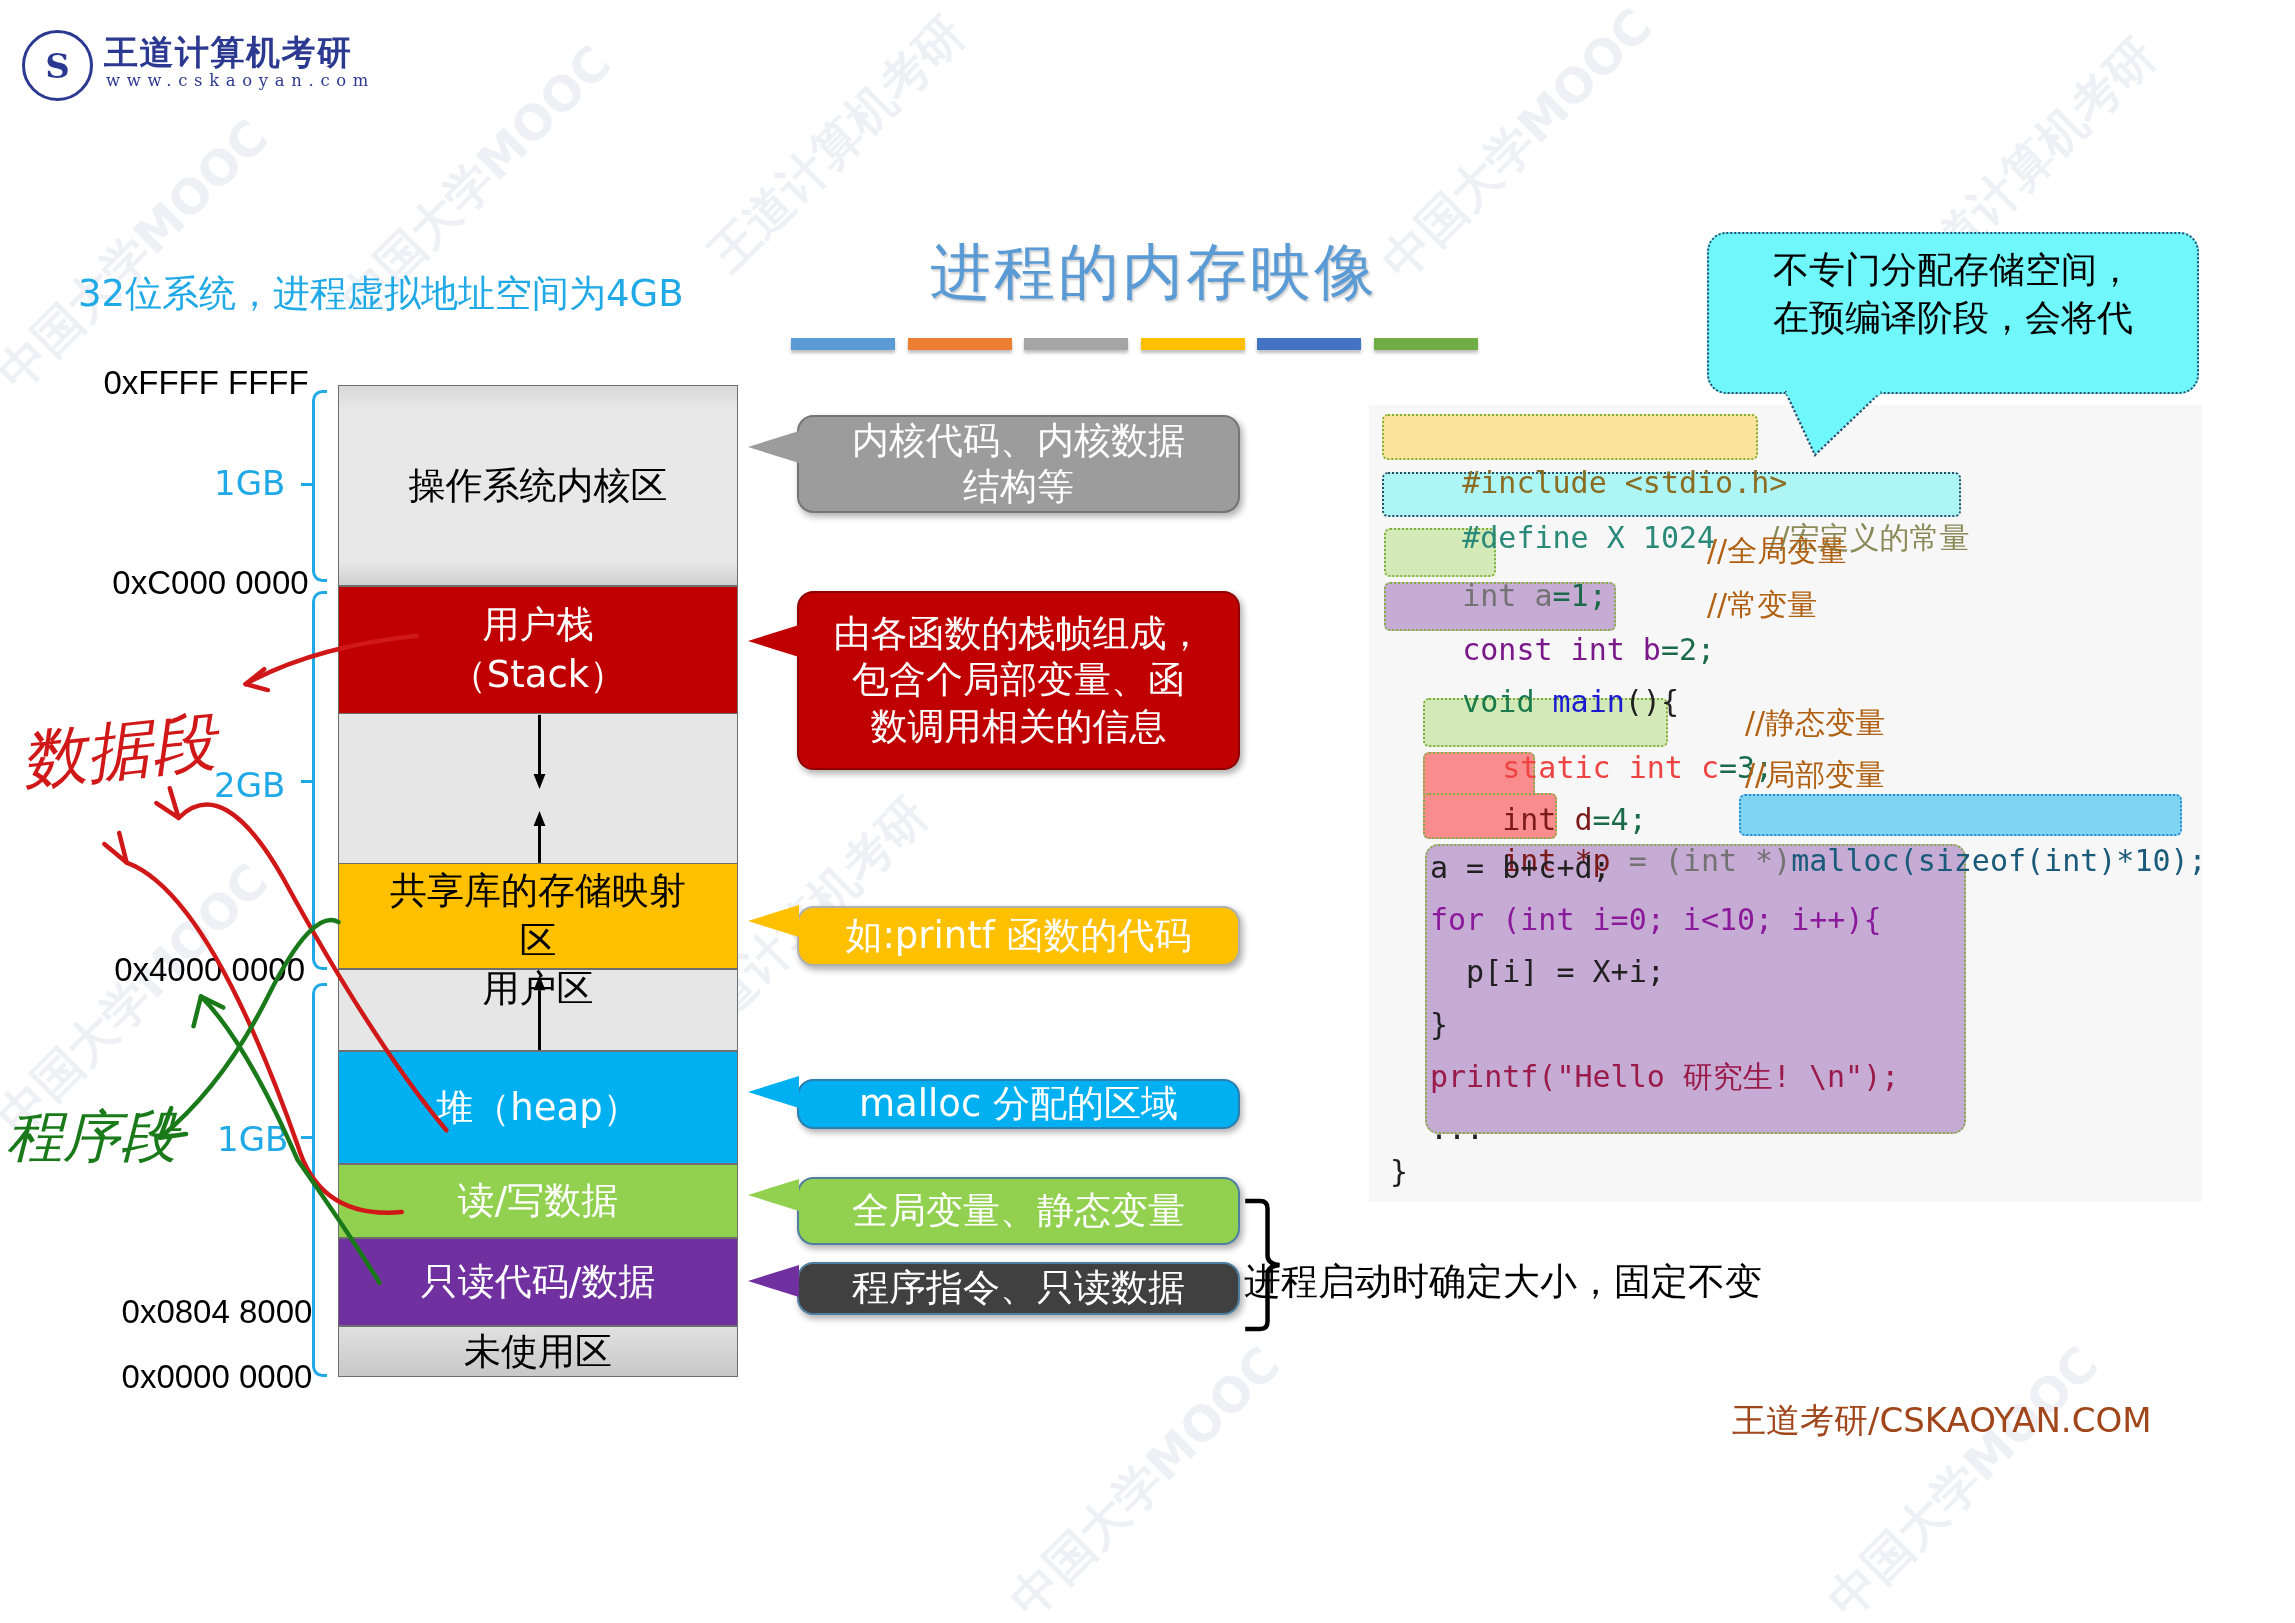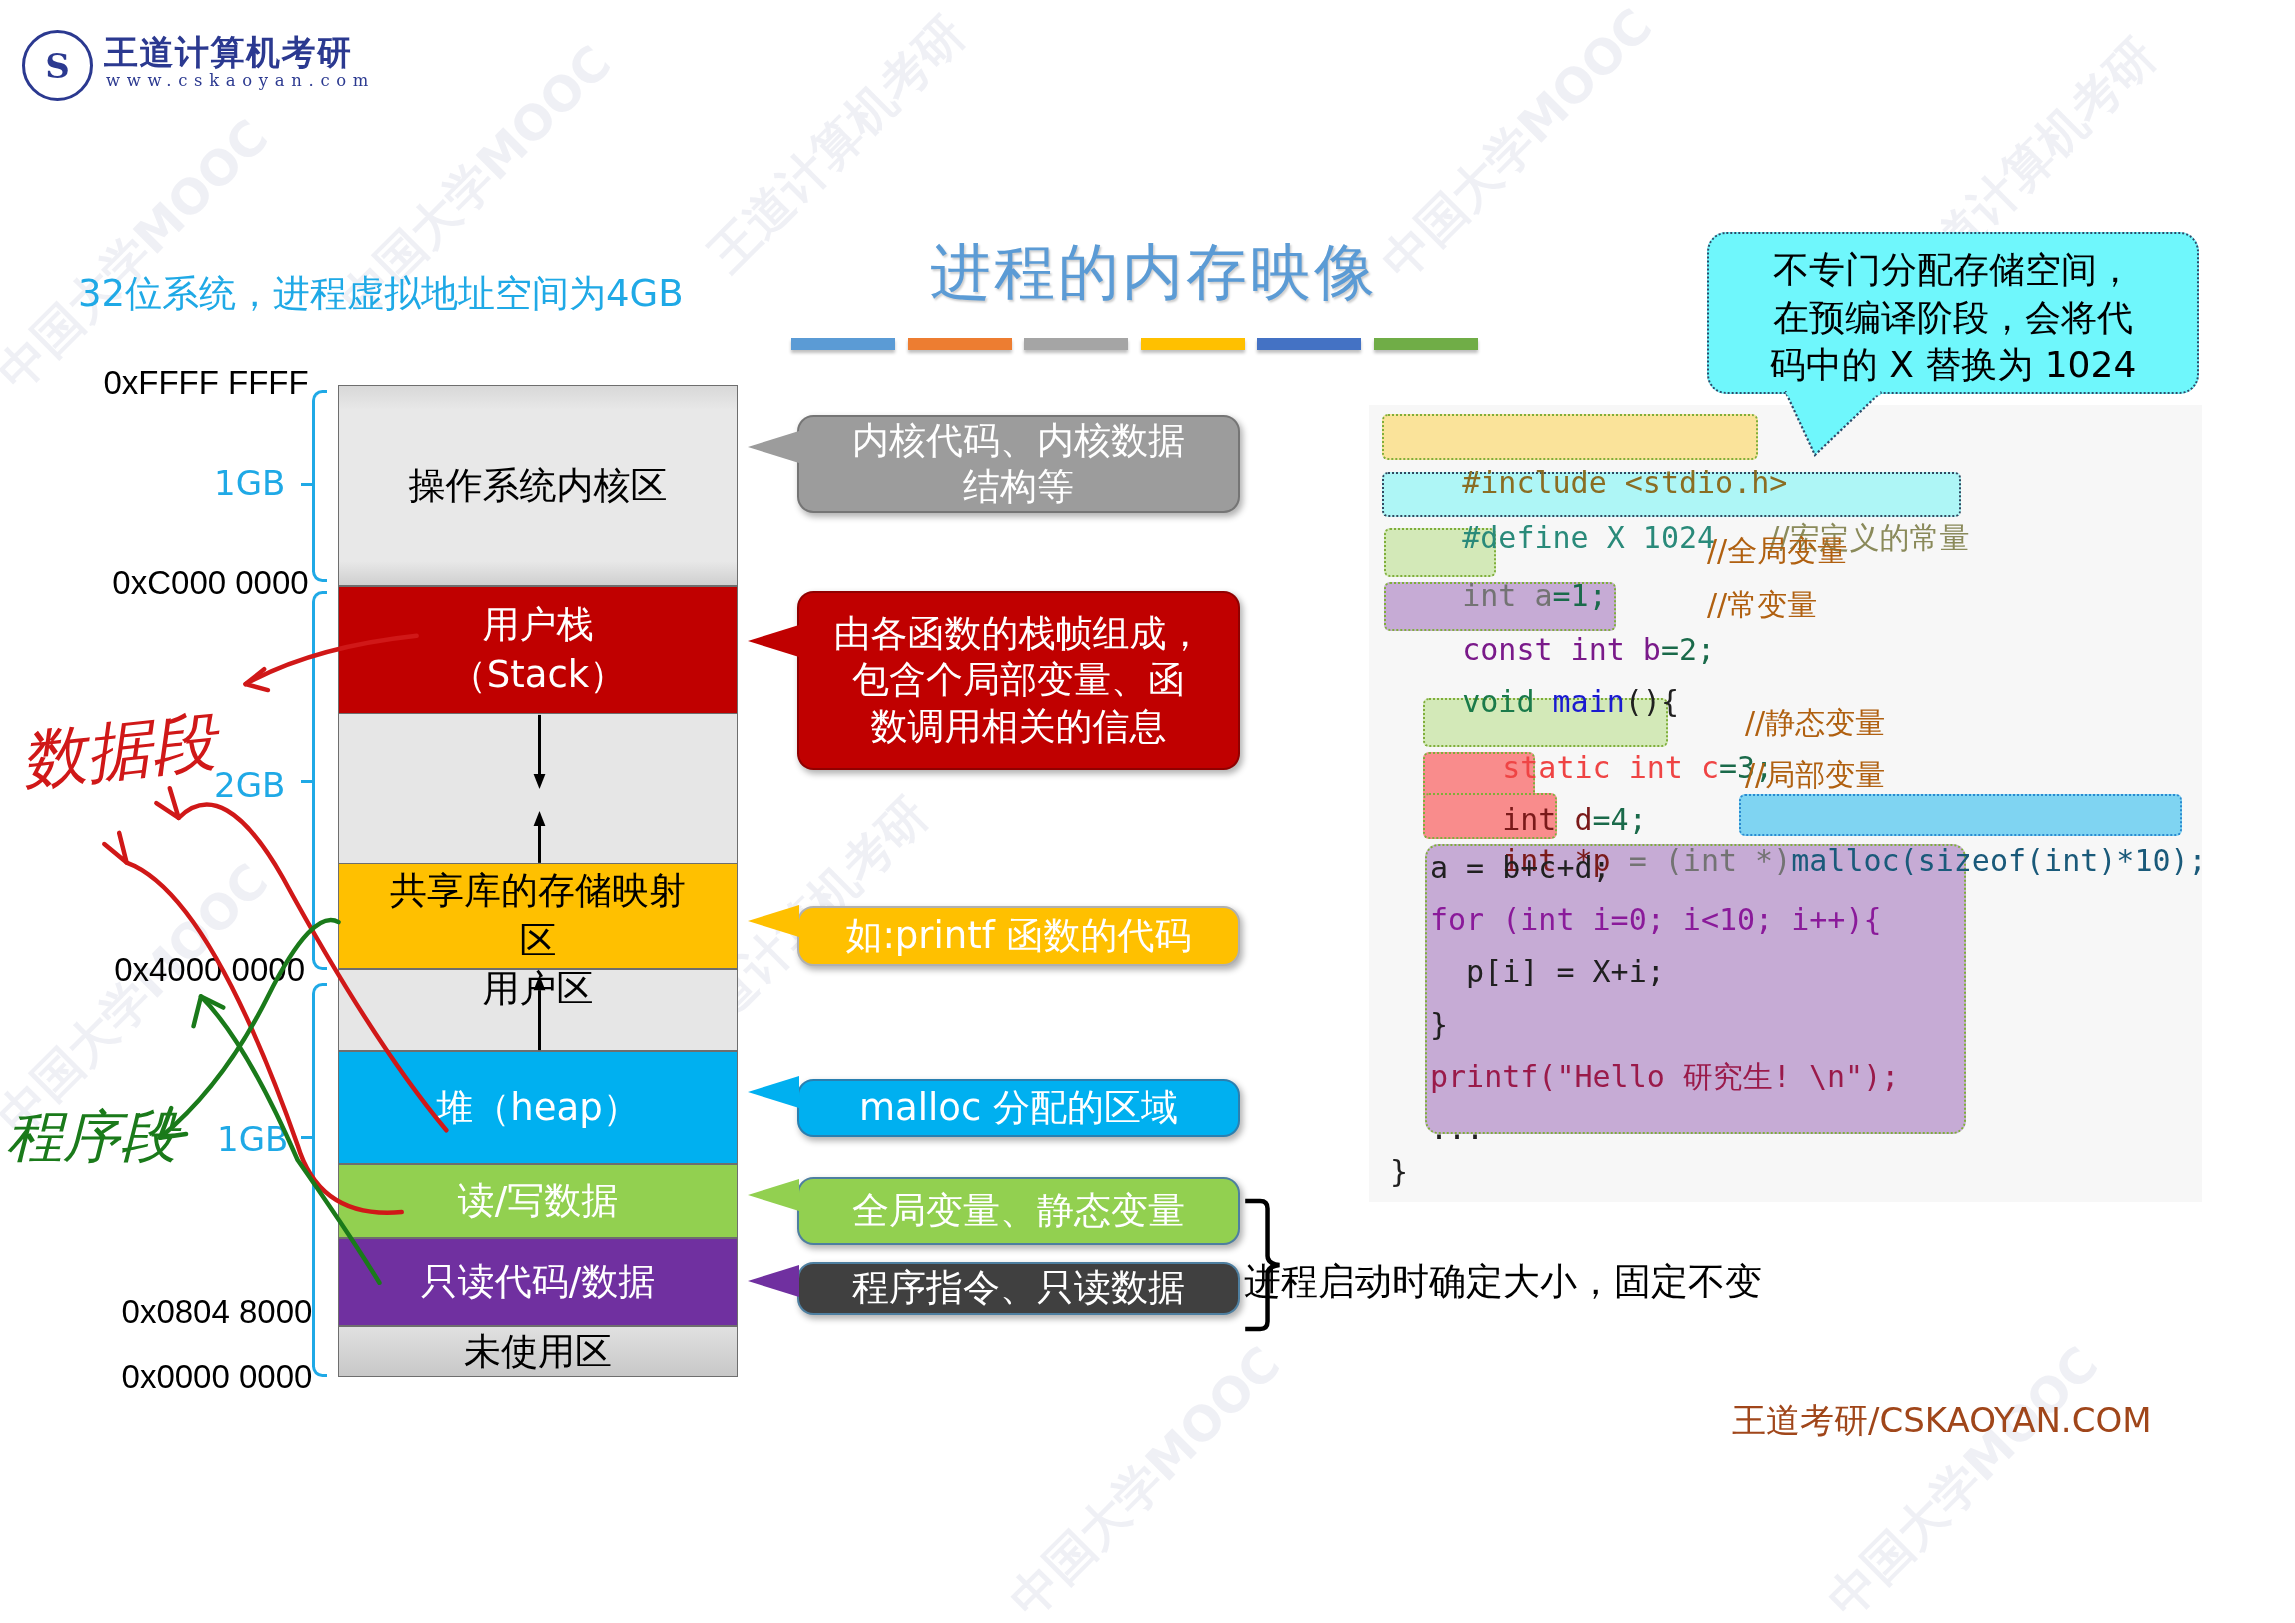--- a/index.html
+++ b/index.html
@@ -180,21 +180,21 @@
   <span>包含个局部变量、函</span>
   <span>数调用相关的信息</span>
 </div>
 <div class="abs callout-tail" style="left:748px;top:625px;border-right:51px solid #c00000;"></div>
 
 <div class="abs callout" style="top:906px;height:60px;background:#ffc000;border-color:#b0b0b0;">
   <span>如:printf 函数的代码</span>
 </div>
 <div class="abs callout-tail" style="left:748px;top:905px;border-right:51px solid #ffc000;"></div>
 
-<div class="abs callout" style="top:1079px;height:58px;background:#00b0f0;border-color:#2a7fb0;">
+<div class="abs callout" style="top:1079px;height:50px;background:#00b0f0;border-color:#2a7fb0;">
   <span>malloc 分配的区域</span>
 </div>
 <div class="abs callout-tail" style="left:748px;top:1076px;border-right:51px solid #00b0f0;"></div>
 
 <div class="abs callout" style="top:1177px;height:68px;background:#92d050;border-color:#4e7fa0;">
   <span>全局变量、静态变量</span>
 </div>
 <div class="abs callout-tail" style="left:748px;top:1179px;border-right:51px solid #92d050;"></div>
 
 <div class="abs callout" style="top:1262px;height:53px;background:#404040;border-color:#4e7fa0;font-family:Liberation Serif, serif;">
@@ -275,21 +275,20 @@
   <div class="line code k-var" style="left:61px;top:544px;">  p[i] = X+i;</div>
   <div class="line code k-var" style="left:61px;top:597px;">}</div>
   <div class="line code k-str" style="left:61px;top:649px;">printf("Hello 研究生! \n");</div>
   <div class="line code k-var" style="left:61px;top:701px;">...</div>
   <div class="line code k-var" style="left:21px;top:744px;">}</div>
 </div>
 
 <div class="abs cyan-callout">
   <div>不专门分配存储空间，</div>
   <div>在预编译阶段，会将代</div>
-  <div>码中的 X 替换为 1024</div>
 </div>
 <svg class="abs" style="left:1785px;top:391px;" width="112" height="67" viewBox="0 0 150 90">
   <polygon points="0,0 130,0 40,86" fill="#6ff7fc" stroke="#2c4a6a" stroke-width="3" stroke-dasharray="3,3"></polygon>
   <rect x="2" y="0" width="126" height="6" fill="#6ff7fc"></rect>
 </svg>
 
 <div class="abs footer">王道考研/CSKAOYAN.COM</div>
 
 
 </body></html>

